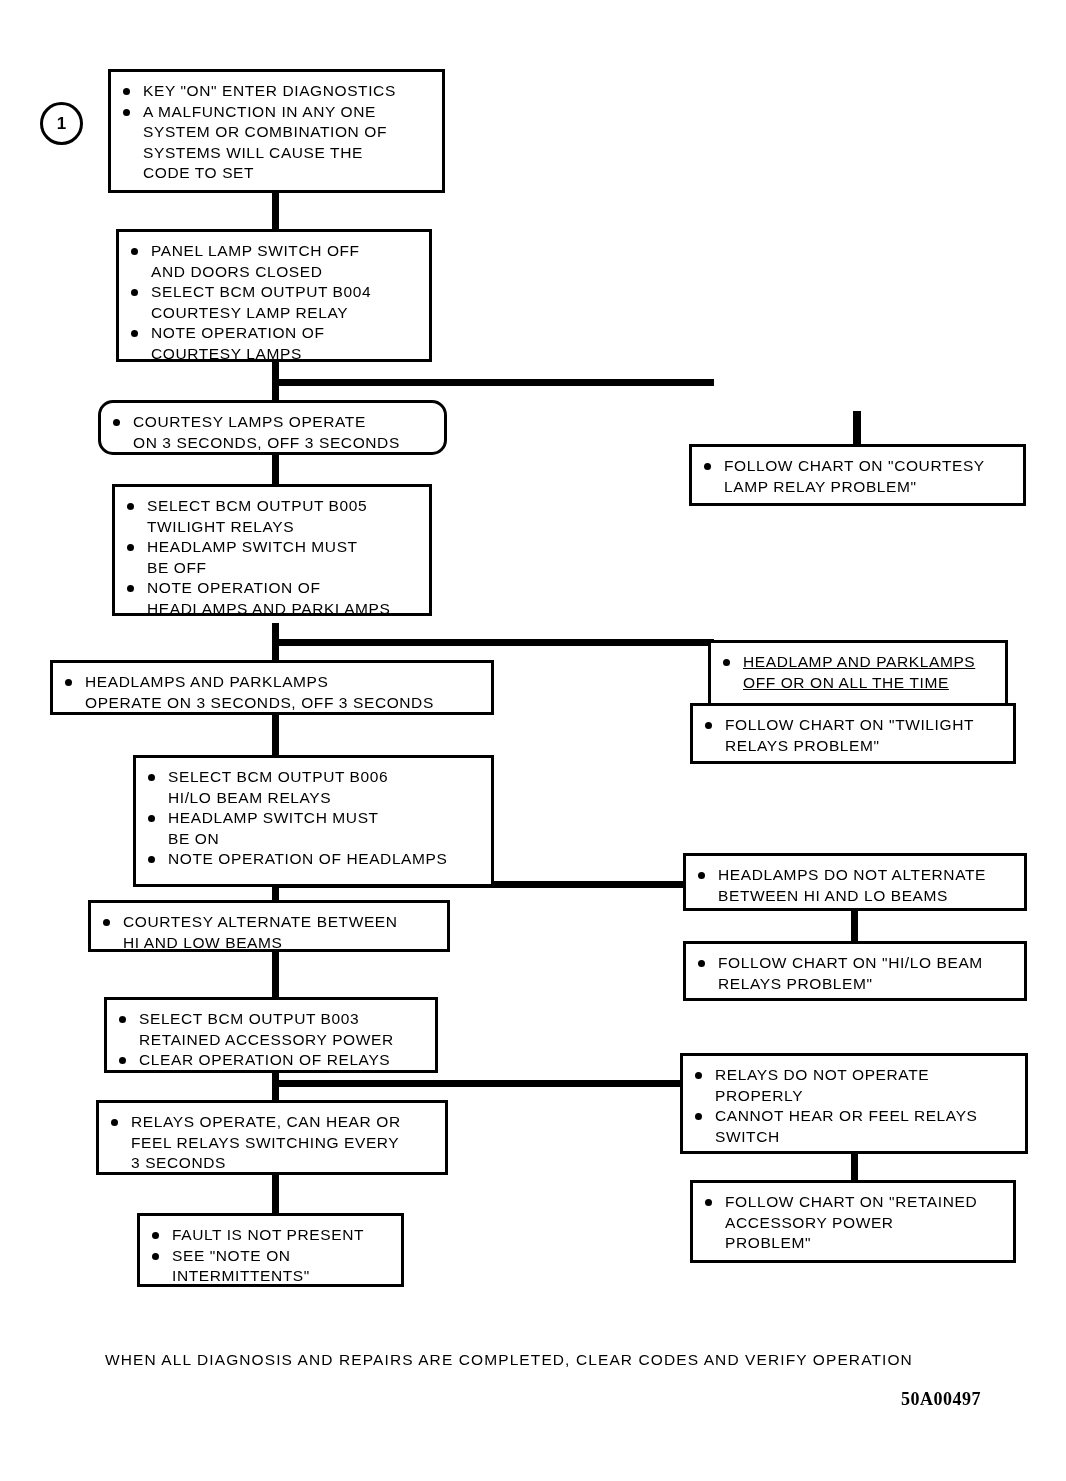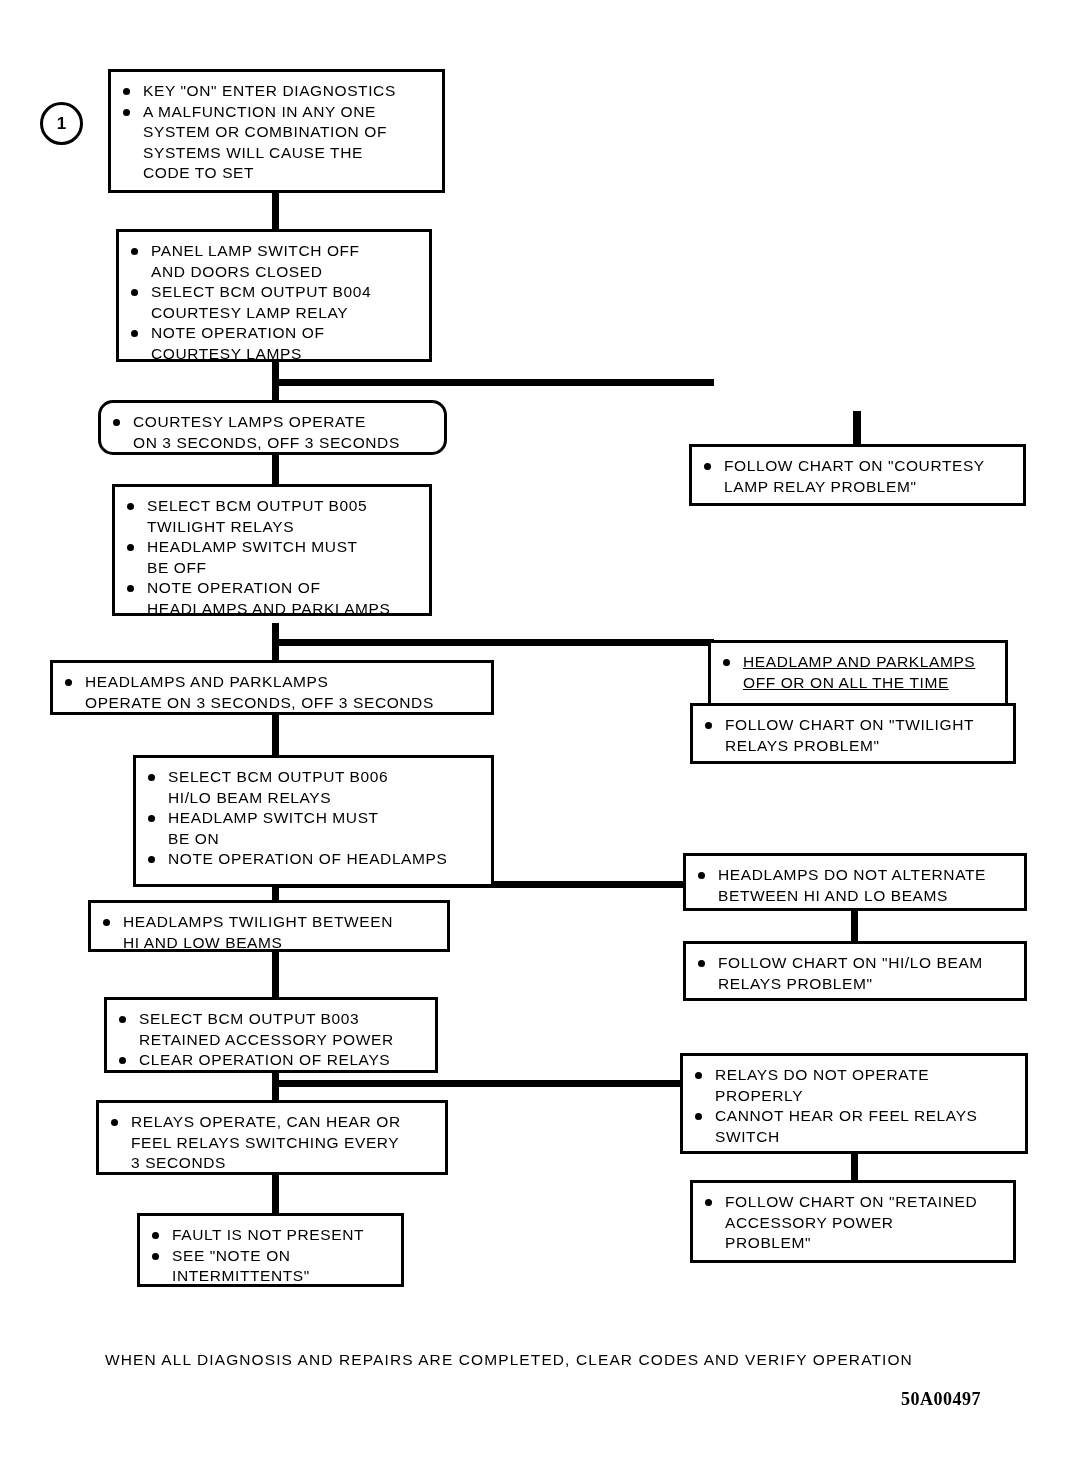--- a/index.html
+++ b/index.html
@@ -227,21 +227,21 @@
       <ul>
         <li>FOLLOW CHART ON "HI/LO BEAM
 RELAYS PROBLEM"</li>
       </ul>
     </div>
   </div>
 
   <div class="box" style="left:88px; top:900px; width:362px; height:52px;">
     <div class="box-inner">
       <ul>
-        <li>HEADLAMPS TWILIGHT BETWEEN
+        <li>COURTESY ALTERNATE BETWEEN
 HI AND LOW BEAMS</li>
       </ul>
     </div>
   </div>
   <div class="conn-v" style="left:272px; top:952px; height:45px;"></div>
 
   <div class="box" style="left:104px; top:997px; width:334px; height:76px;">
     <div class="box-inner">
       <ul>
         <li>SELECT BCM OUTPUT B003

